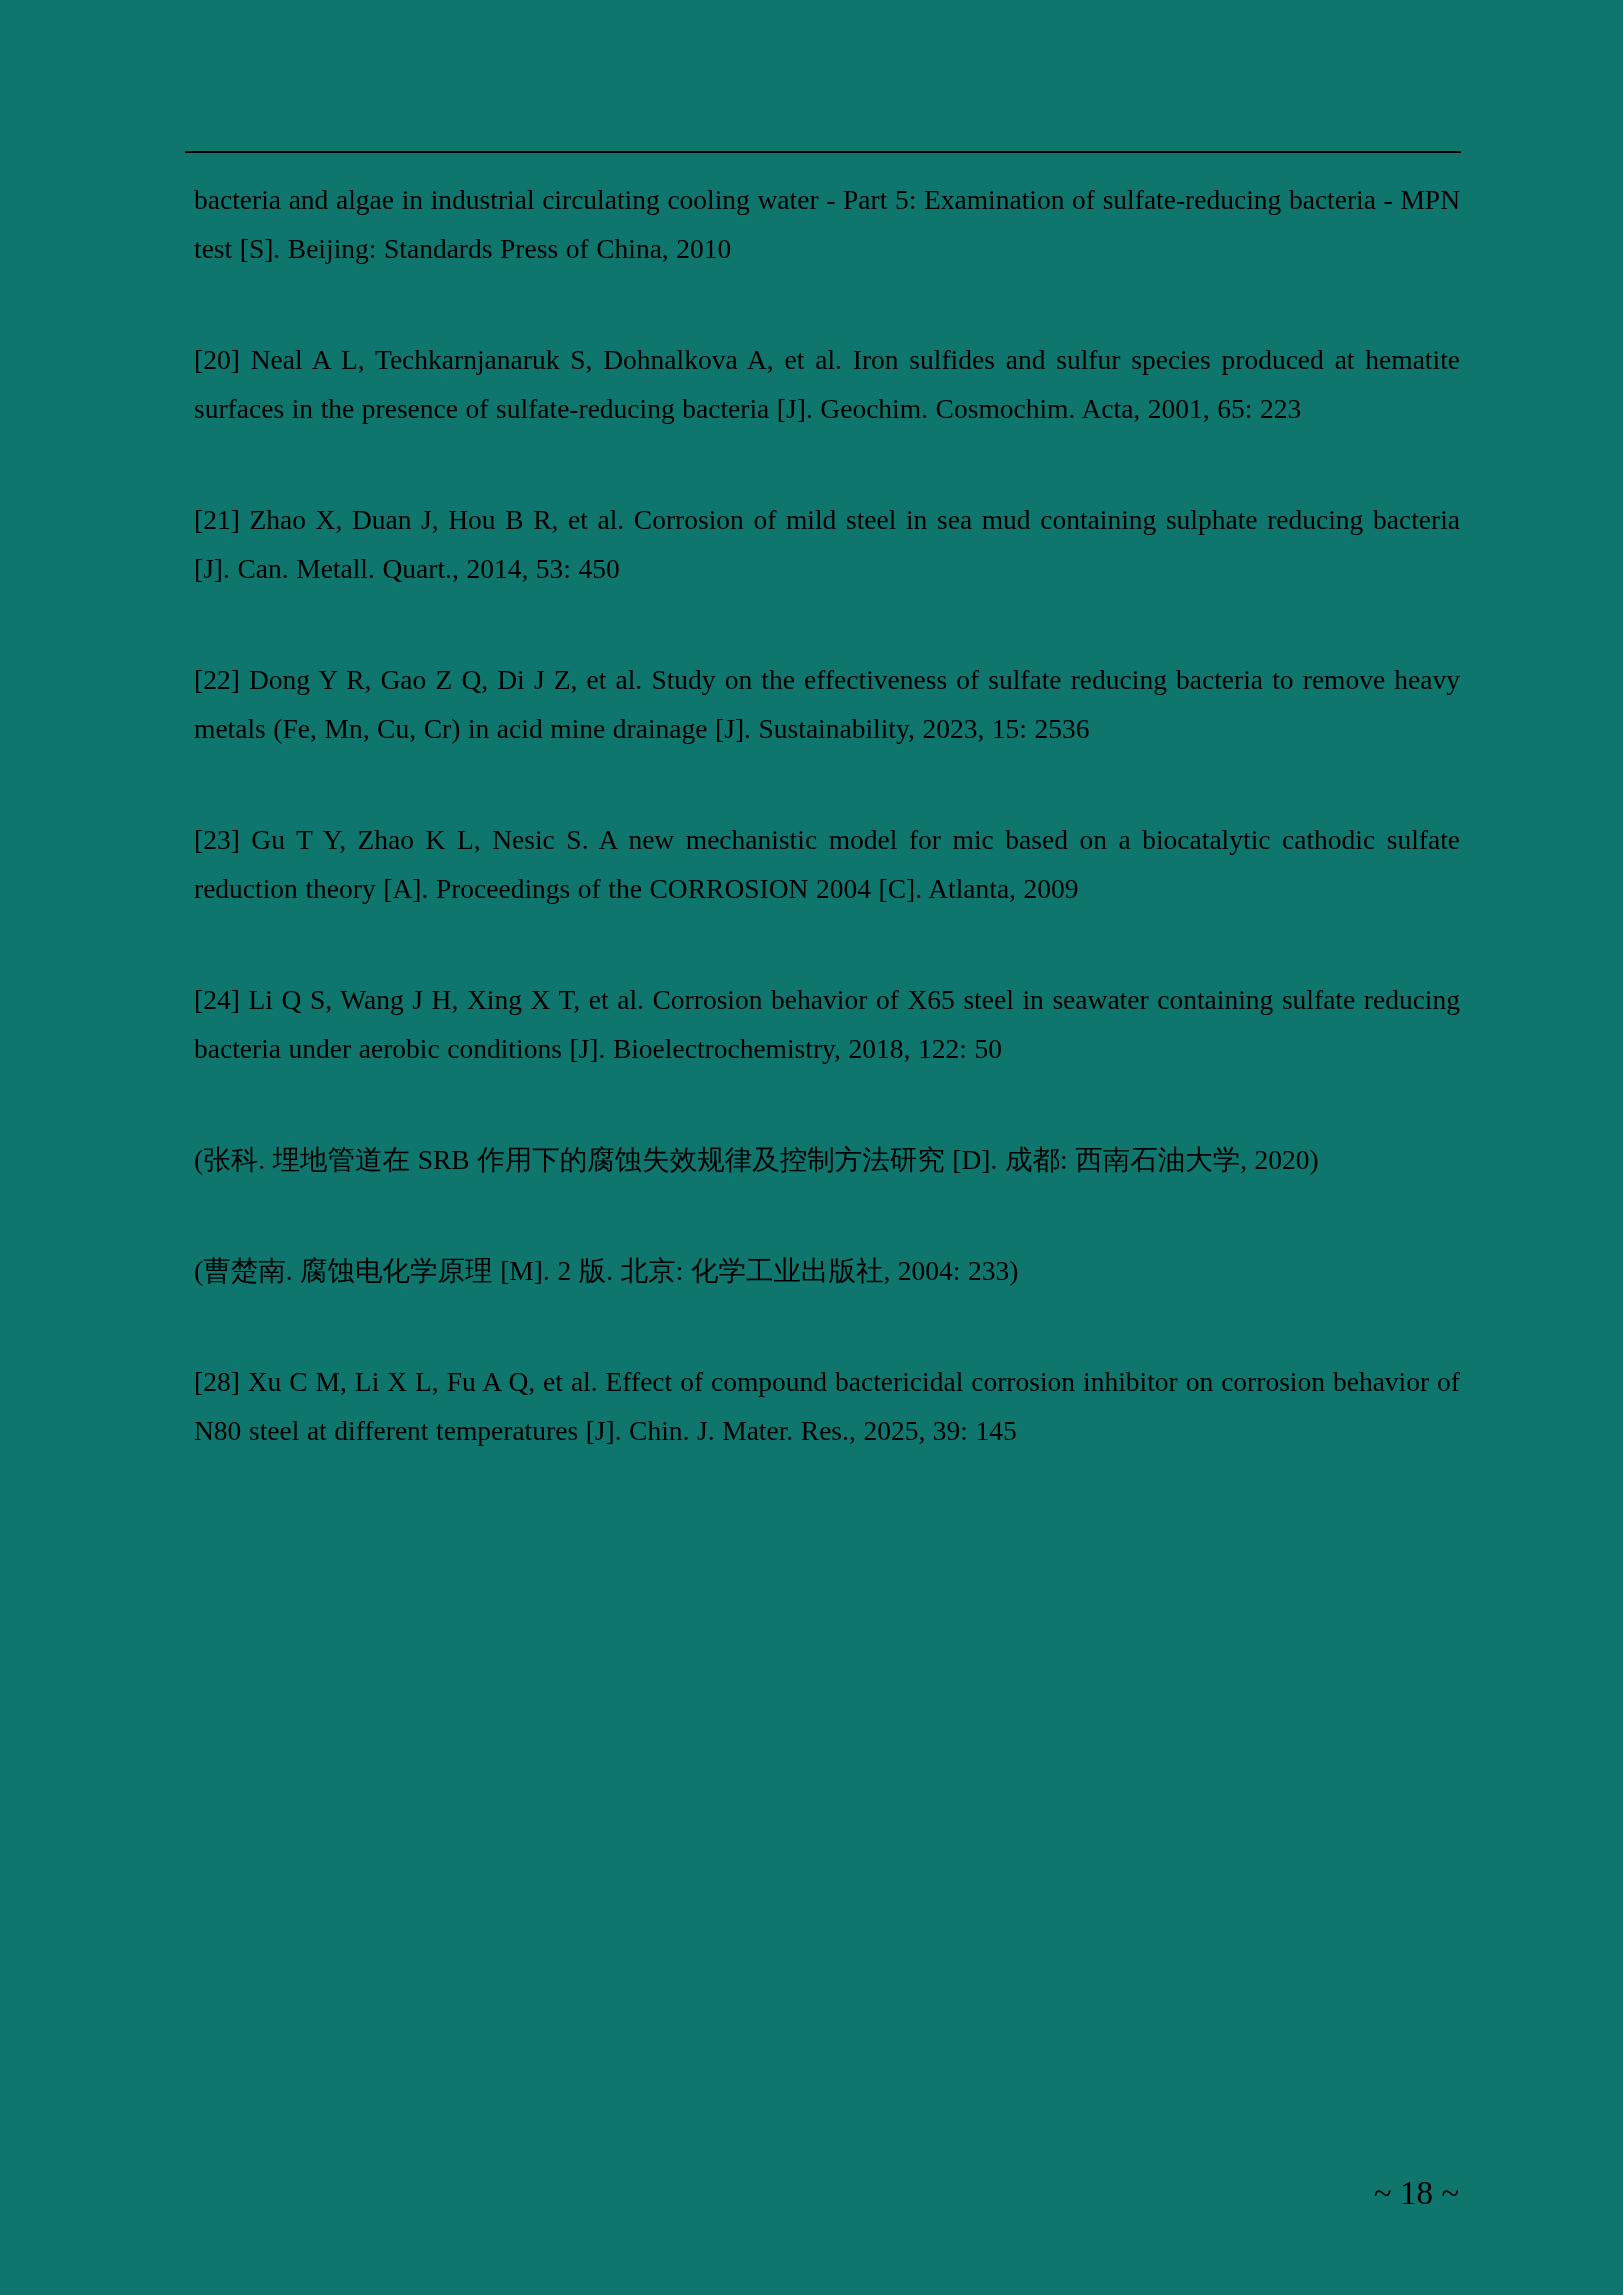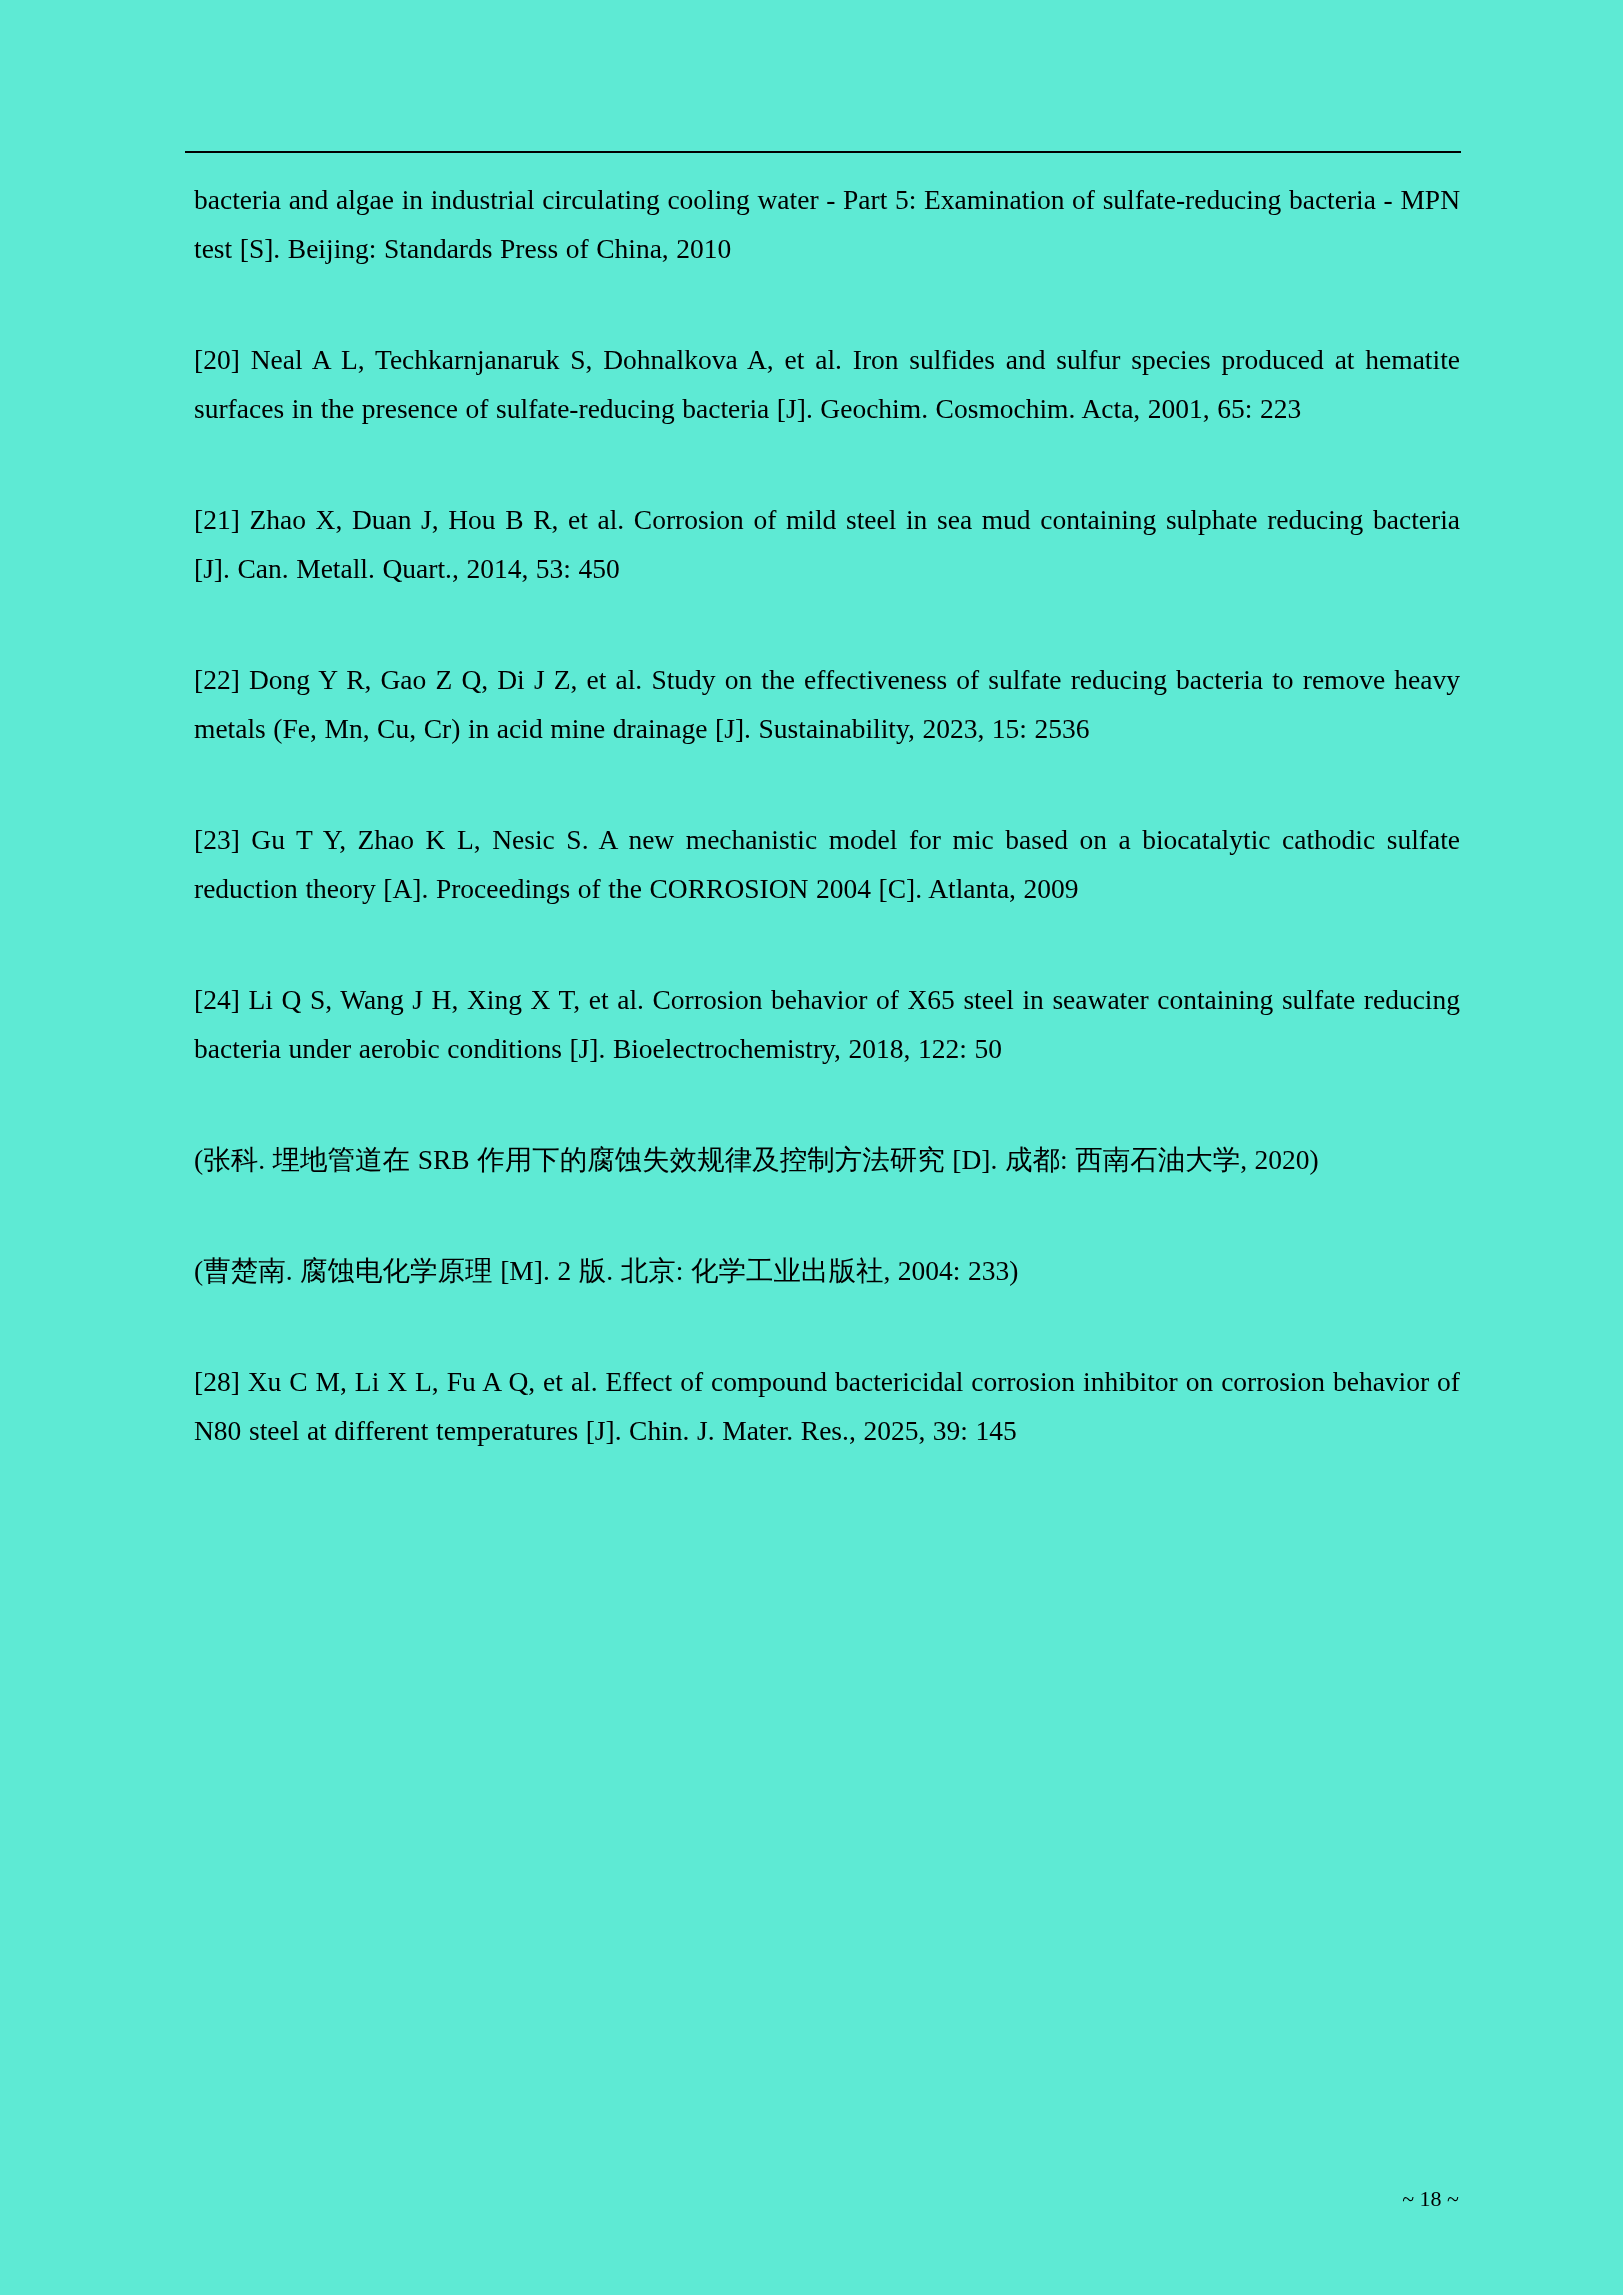--- a/index.html
+++ b/index.html
@@ -4,21 +4,21 @@
 <style>
   html, body {
     margin: 0;
     padding: 0;
     background: #ffffff;
   }
   .page {
     position: relative;
     width: 1623px;
     height: 2295px;
-    background: #5eead4;
+    background: #0f766e;
     color: #000000;
     font-family: "Liberation Serif", "DejaVu Serif", serif;
     overflow: hidden;
   }
   .header-rule {
     position: absolute;
     top: 151px;
     left: 185px;
     width: 1276px;
     border-top: 2.6px solid #000000;
@@ -39,21 +39,21 @@
   p.ref:last-child {
     margin-bottom: 0;
   }
   .smallcap {
     font-size: 0.72em;
   }
   .page-number {
     position: absolute;
     right: 164px;
     bottom: 85px;
-    font-size: 22px;
+    font-size: 33px;
     line-height: 1;
   }
 </style>
 </head>
 <body>
 
 <div class="page">
 
   <div class="header-rule"></div>
 

